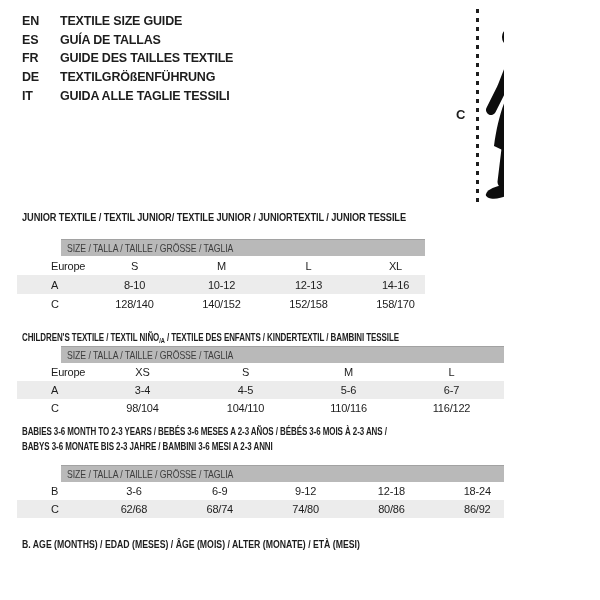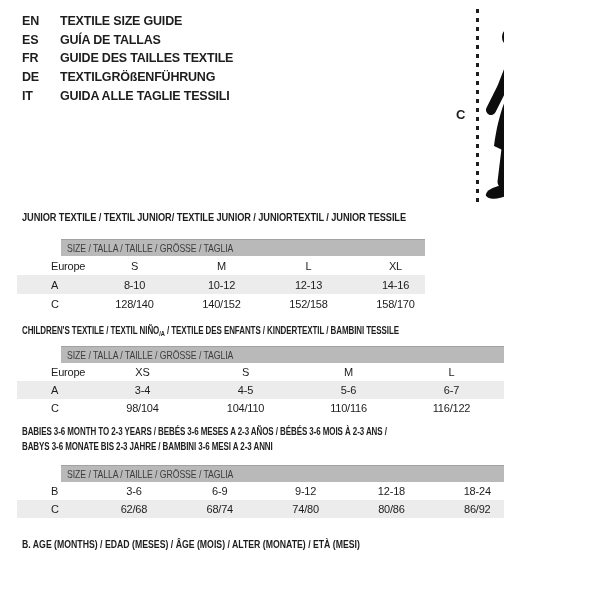--- a/index.html
+++ b/index.html
@@ -29,21 +29,21 @@
   .baby{position:absolute;left:484px;top:6px;width:114px;height:202px;}
 
   
   .cx88,.cx83,.cx76{display:inline-block;transform-origin:0 50%;white-space:nowrap;}
   .cx88{transform:scaleX(0.88);}
   .cx83{transform:scaleX(0.83);}
   .cx76{transform:scaleX(0.76);}
 
   .sec-title{position:absolute;left:22px;font-weight:bold;font-size:10.5px;letter-spacing:-0.1px;}
   .t-junior{top:211px;}
-  .t-children{top:324px;text-decoration:underline;}
+  .t-children{top:331px;text-decoration:underline;}
   .t-babies{top:424px;line-height:15px;}
   .subsz{font-size:7.5px;vertical-align:-2px;}
 
   
   .tbl{position:absolute;left:17px;}
   .tbl.w-junior{width:408px;top:239px;}
   .tbl.w-children{width:575px;top:346px;}
   .tbl.w-babies{width:575px;top:465px;}
   .bar{
     height:17px;background:var(--size-bar-bg);border-top:1px solid #a2a2a2;

